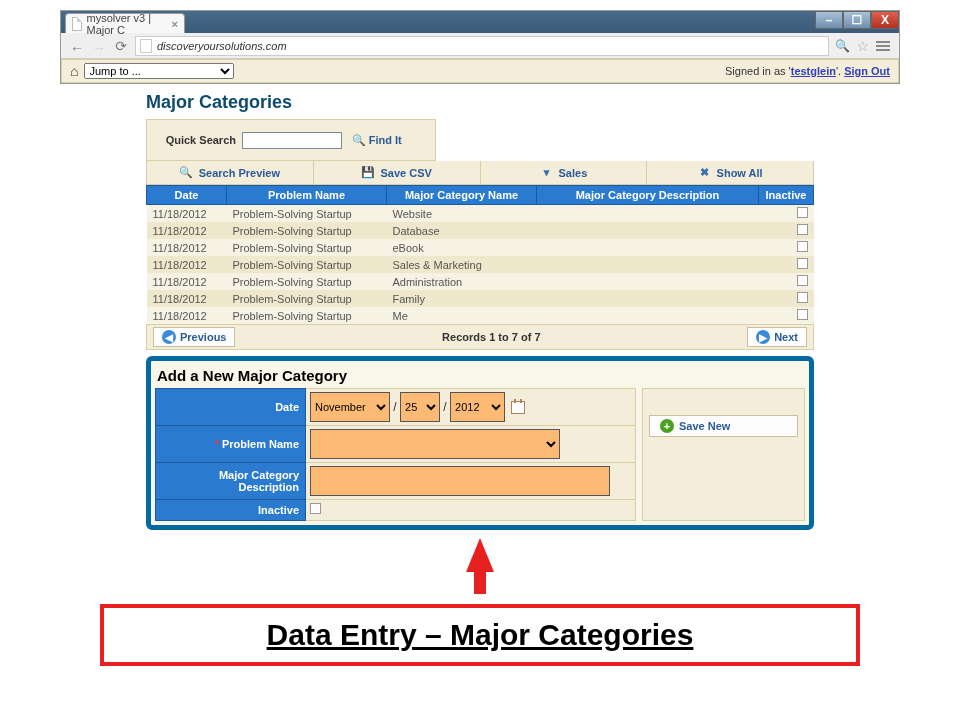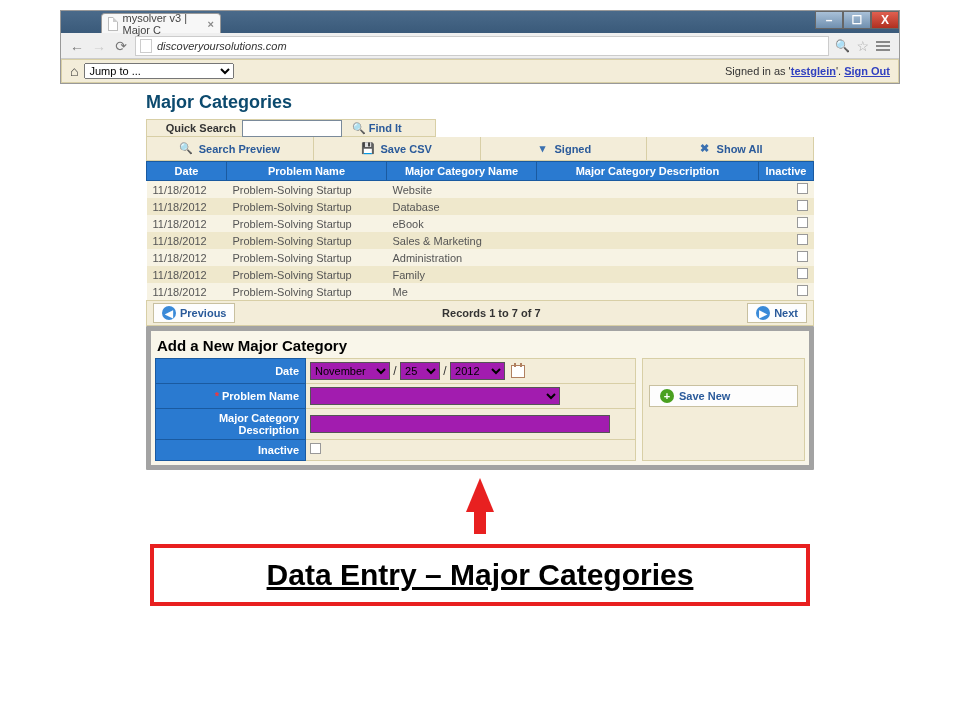--- a/index.html
+++ b/index.html
@@ -30,21 +30,20 @@
     border-bottom: none;
     border-radius: 4px 4px 0 0;
     height: 20px;
     padding: 2px 6px;
     display: flex;
     align-items: center;
     gap: 5px;
     font-size: 11px;
     color: #444;
     width: 120px;
-    margin-left: 36px;
   }
   .tab .page-icon {
     width: 12px; height: 14px;
     border: 1px solid #bbb;
     background: #fff;
     position: relative;
   }
   .tab .page-icon::after {
     content: "";
     position: absolute;
@@ -126,21 +125,21 @@
   }
   .signin a { color: #3040c0; text-decoration: underline; font-weight: bold; text-align: right; }
 
   .page-area { width: 668px; margin: 8px auto 0; }
   .page-title { font-size: 18px; font-weight: bold; color: #0c4a6e; margin: 6px 0; }
 
   .qs-bar {
     background: #f3edd9;
     border: 1px solid #d8cfa6;
     display: flex; align-items: center;
-    height: 18px;
+    height: 42px;
     width: 290px;
   }
   .qs-bar .label { font-weight: bold; font-size: 11px; color: #333; padding: 0 6px; width: 95px; text-align: right; }
   .qs-bar input[type="text"] {
     width: 100px; height: 17px; font-size: 11px;
     border: 1px solid #7a8a9a;
     background: #fff;
   }
   .findit {
     margin-left: 4px;
@@ -207,44 +206,45 @@
   }
   .pager-center { flex:1; text-align: center; font-size: 11px; font-weight: bold; color: #333; }
   .circ-arrow {
     width: 14px; height: 14px; border-radius: 50%;
     background: #3a8ad8; color: #fff;
     display: inline-flex; align-items:center; justify-content:center;
     font-size: 10px;
   }
 
   .add-panel {
-    border: 5px solid #a3a3a3;
-    border-radius: 1px;
+    border: 5px solid #0369a1;
+    border-radius: 6px;
+    margin-top: 6px;
     padding: 4px;
     background: #f9f6ea;
   }
   .add-title { font-size: 15px; font-weight: bold; color: #000; margin: 2px 0 4px 2px; }
   .add-body { display: flex; gap: 6px; }
   .form-table { border-collapse: collapse; }
   .form-table td.lab {
     background: #2a7ad0; color: #fff; font-weight: bold;
     text-align: right; padding: 3px 6px; width: 150px;
     border: 1px solid #1a5aa0;
     font-size: 11px;
   }
   .form-table td.lab .req { color: #f33; }
   .form-table td.val {
     background: #f3edd9; border: 1px solid #d8cfa6;
     padding: 3px 4px; width: 330px;
   }
   .form-table select, .form-table input[type=text] {
     font-size: 11px;
     border: 1px solid #555;
-    background: #a21caf;
-    height: 18px;
+    background: #fdba74;
+    height: 30px;
   }
   .cal-icon {
     display:inline-block; width:14px;height:13px;
     border:1px solid #b08060; background:#fff;
     position:relative; margin-left:3px; vertical-align:middle;
   }
   .cal-icon::before {
     content:""; position:absolute; top:-3px; left:2px;
     width:2px;height:4px;background:#b08060;
   }
@@ -276,21 +276,21 @@
     border-right:14px solid transparent;
     border-bottom:34px solid #e82020;
     margin: 8px auto 0;
     position: relative;
   }
   .arrow-stem {
     width:12px;height:24px;background:#e82020;margin:-2px auto 0;
   }
   .callout-box {
     border: 4px solid #e82020;
-    width: 660px;
+    width: 760px;
     margin: 10px auto 0;
     text-align: center;
     padding: 10px 4px;
   }
   .callout-text {
     font-size: 30px; font-weight: bold; color:#000;
     text-decoration: underline;
   }
   .zoom-icon { font-size:12px;color:#777; }
 </style>
@@ -358,21 +358,21 @@
     <div class="tool-btn">
       <span class="tool-icon mag-icon">🔍</span>
       <span>Search Preview</span>
     </div>
     <div class="tool-btn">
       <span class="tool-icon" style="color:#1a70c0;">💾</span>
       <span>Save CSV</span>
     </div>
     <div class="tool-btn">
       <span class="tool-icon" style="color:#3a70b0;">▾</span>
-      <span>Signed</span>
+      <span>Sales</span>
     </div>
     <div class="tool-btn">
       <span class="tool-icon" style="color:#3a70b0;">✖</span>
       <span>Show All</span>
     </div>
   </div>
 
   <table class="data">
     <thead>
       <tr>

